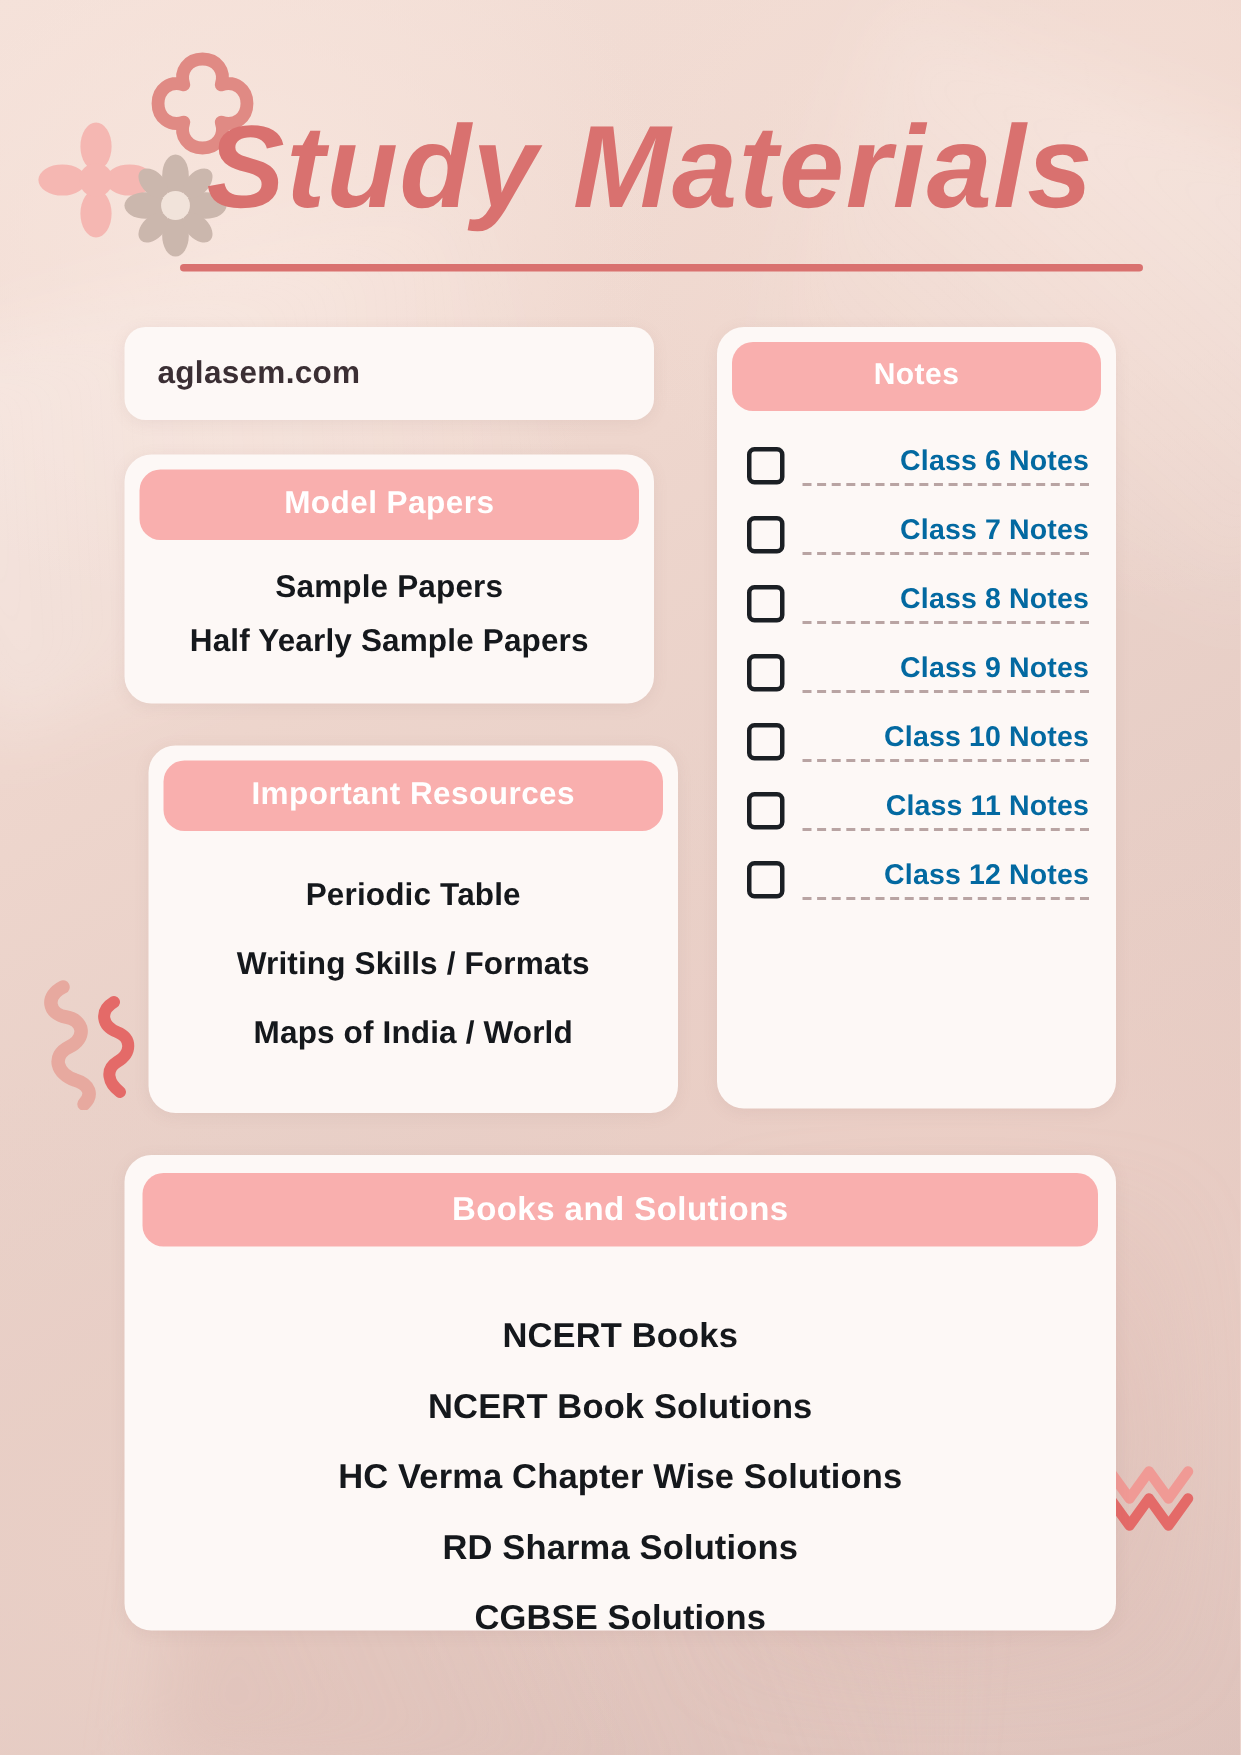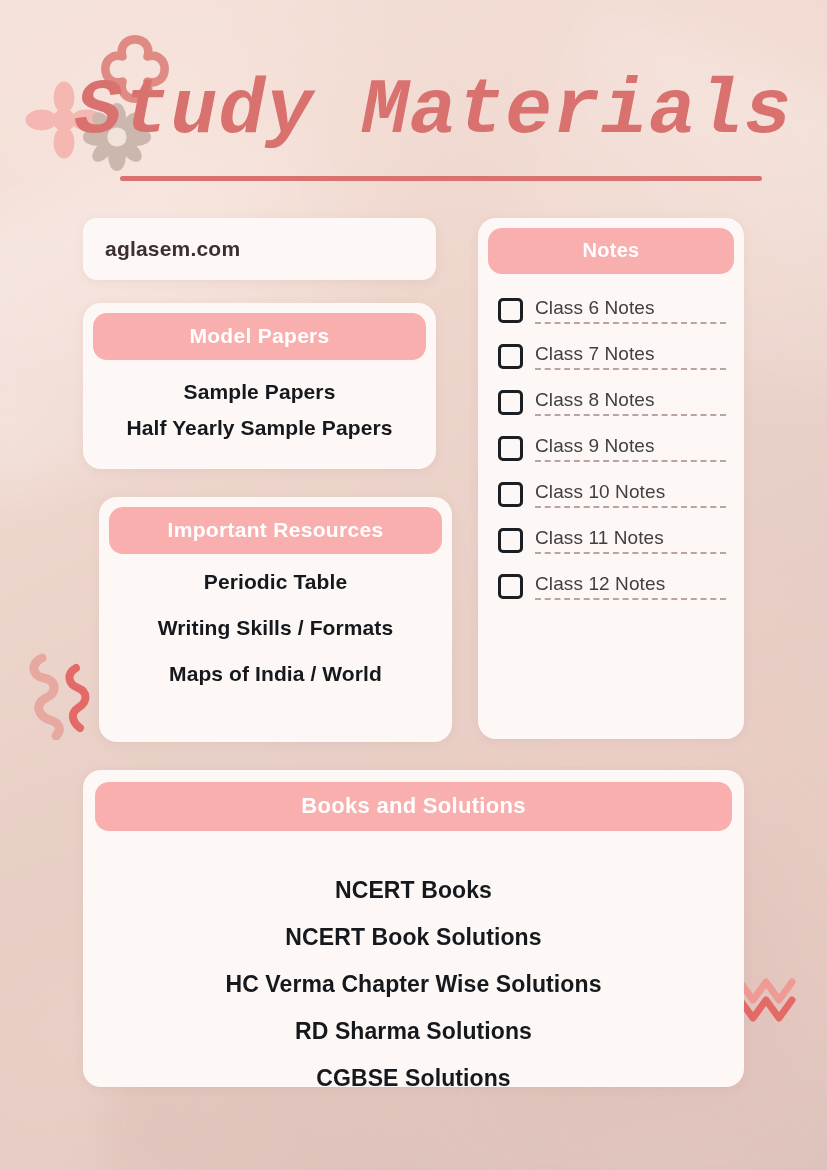--- a/index.html
+++ b/index.html
@@ -49,21 +49,21 @@
   .zigzag { right: 30px; bottom: 140px; }
 
   
   .title-wrap {
     position: absolute;
     left: 0; right: 0;
     top: 72px;
     text-align: center;
   }
   .title {
-    font-family: Liberation Mono, monospace;
+    font-family: Liberation Sans, sans-serif;
     font-size: 78px;
     font-weight: bold;
     font-style: italic;
     letter-spacing: 1px;
     color: #d9716f;
     line-height: 1;
     padding-left: 40px;
   }
   .title-underline {
     position: absolute;
@@ -115,21 +115,21 @@
     font-size: 21px;
     color: #3b2f34;
     padding-left: 22px;
     letter-spacing: 0.2px;
   }
 
   #model-papers-card { left: 83px; top: 303px; width: 353px; height: 166px; }
   #model-papers-card .card-body { padding-top: 14px; }
 
   #resources-card { left: 99px; top: 497px; width: 353px; height: 245px; }
-  #resources-card .card-body { padding-top: 5px; }
+  #resources-card .card-body { padding-top: 20px; }
   #resources-card .line { padding: 11px 0; }
 
   
   #notes-card { left: 478px; top: 218px; width: 266px; height: 521px; }
   #notes-card .card-header { font-size: 20px; margin: 10px 10px 0 10px; }
   .notes-list { padding: 14px 18px 10px 20px; }
   .note-row {
     display: flex;
     align-items: center;
     gap: 12px;
@@ -138,24 +138,25 @@
   .checkbox {
     width: 25px; height: 25px;
     flex: 0 0 25px;
     border: 3px solid #1b1f24;
     border-radius: 5px;
     background: transparent;
   }
   .note-label-wrap { flex: 1; }
   .note-label {
     font-size: 19px;
-    font-weight: normal;
-    color: #404040;
+    font-weight: bold;
+    color: #0369a1;
     letter-spacing: 0.1px;
     white-space: nowrap;
+    text-align: right;
   }
   .note-rule {
     margin-top: 3px;
     height: 0;
     border-bottom: 2px dashed #b9a4a3;
   }
 
   
   #books-card { left: 83px; top: 770px; width: 661px; height: 317px; }
   #books-card .card-header { font-size: 22px; margin: 12px 12px 0 12px; }

